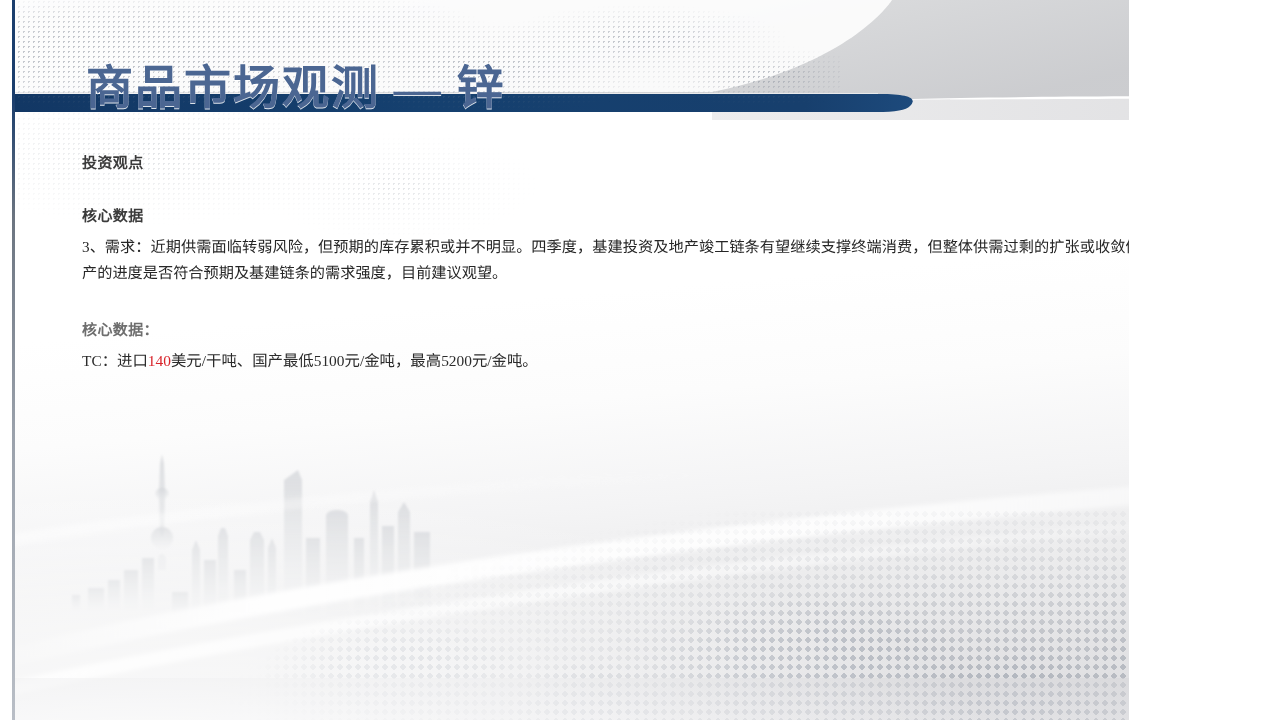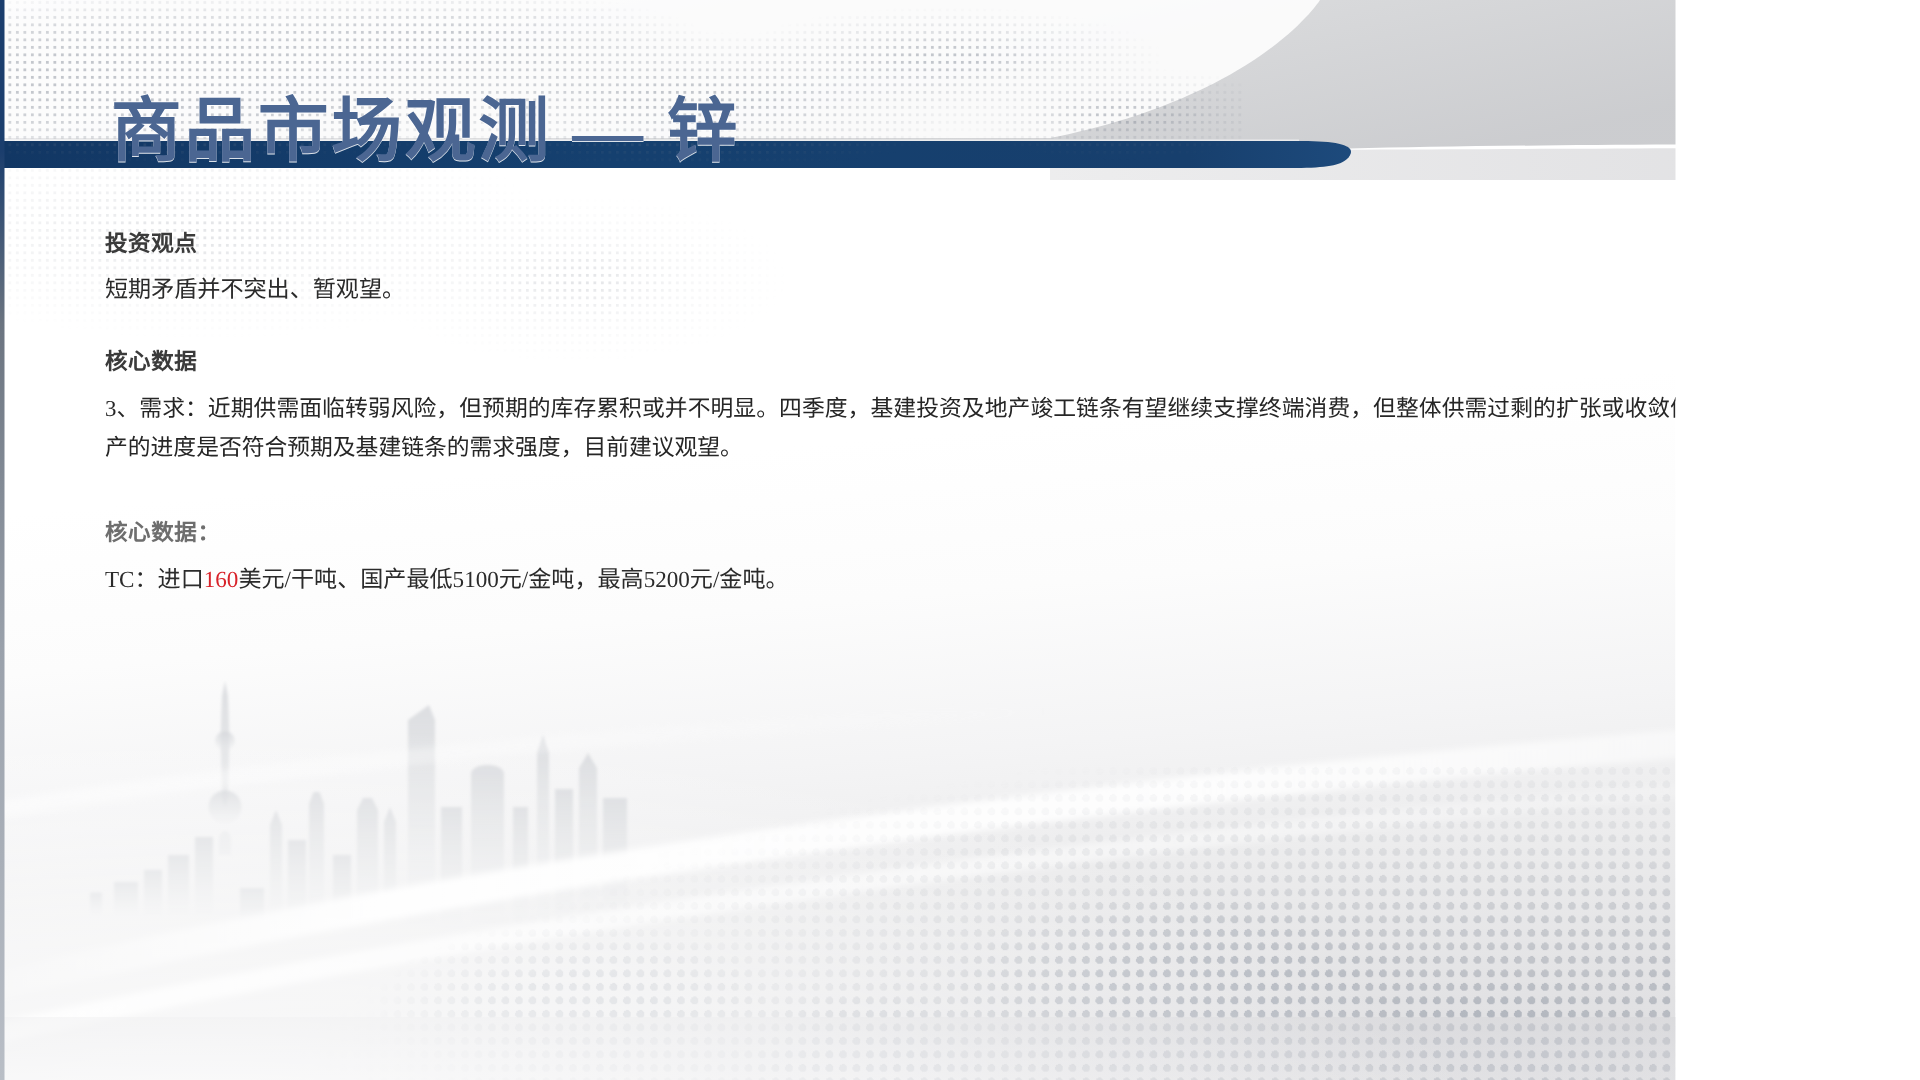--- a/index.html
+++ b/index.html
@@ -9,20 +9,21 @@
     background: #ffffff;
   }
 
   #slide {
     position: relative;
     width: 1117px;
     height: 720px;
     overflow: hidden;
     background: #ffffff;
     font-family: "Liberation Serif", "DejaVu Serif", serif;
+    margin-left: 12px;
     -webkit-font-smoothing: antialiased;
   }
 
   
   .bg-base {
     position: absolute;
     inset: 0;
     background:
       linear-gradient(175deg, #ffffff 0%, #ffffff 42%, #fcfcfc 55%, #f4f4f5 68%, #ebebec 80%, #e2e2e4 92%, #dddddf 100%);
   }
@@ -333,29 +334,28 @@
   <div class="dotmap-mid"></div>
 
   <div class="left-rule"></div>
 
   <h1 class="title">商品市场观测 — 锌</h1>
 
   <div class="content">
 
     <div class="sec-head">投资观点</div>
     <div class="gap-sm"></div>
-    <div class="lead">短期矛盾并不突出、暂观望。</div>
 
     <div class="gap-md"></div>
 
     <div class="sec-head">核心数据</div>
     <div class="gap-sm"></div>
     <p class="para" style="margin:0">3、需求：近期供需面临转弱风险，但预期的库存累积或并不明显。四季度，基建投资及地产竣工链条有望继续支撑终端消费，但整体供需过剩的扩张或收敛仍有待于矿山生产的进度是否符合预期及基建链条的需求强度，目前建议观望。</p>
 
     <div class="gap-lg"></div>
 
     <div class="sec-head grey">核心数据：</div>
     <div class="gap-sm"></div>
-    <div class="lead"><span>TC：进口</span><span class="hl-red">160</span><span>美元/干吨、国产最低5100元/金吨，最高5200元/金吨。</span></div>
+    <div class="lead"><span>TC：进口</span><span class="hl-red">140</span><span>美元/干吨、国产最低5100元/金吨，最高5200元/金吨。</span></div>
 
   </div>
 
 </div>
 
 </body></html>

